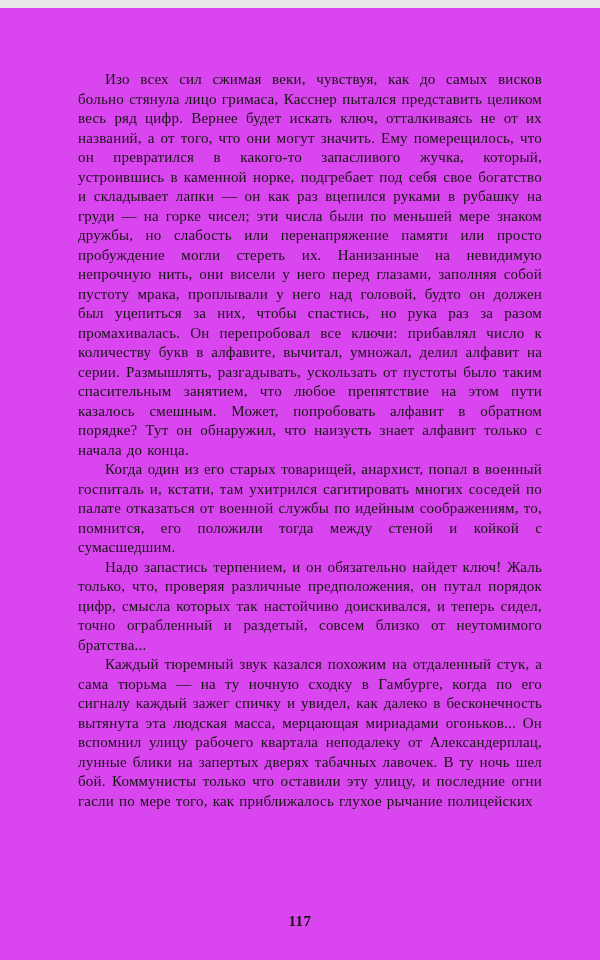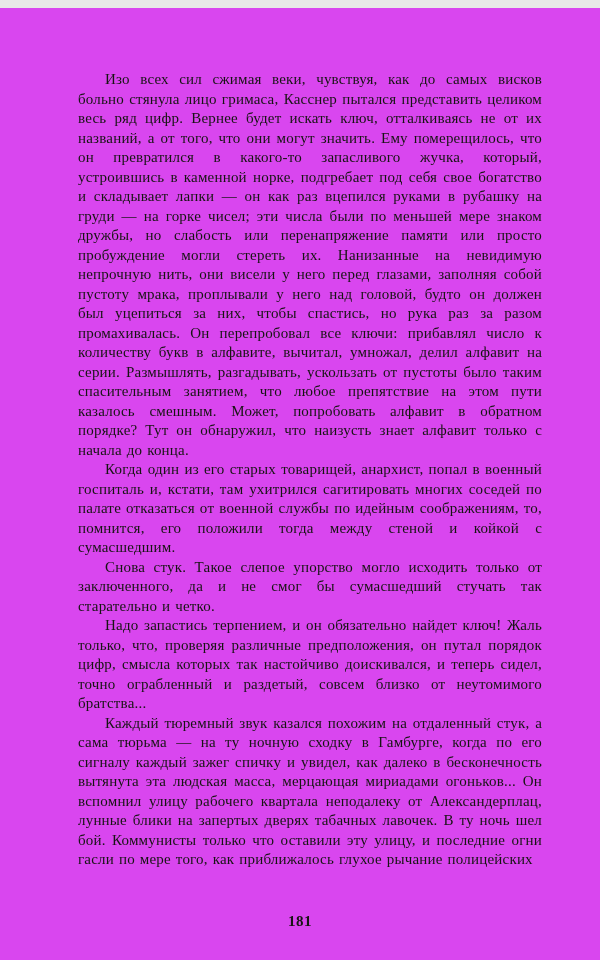--- a/index.html
+++ b/index.html
@@ -44,18 +44,17 @@
     letter-spacing: 0.5px;
   }
 </style>
 </head>
 <body>
 
 <div class="page">
   <div class="text-block">
     <p>Изо всех сил сжимая веки, чувствуя, как до самых висков больно стянула лицо гримаса, Касснер пытался представить целиком весь ряд цифр. Вернее будет искать ключ, отталкиваясь не от их названий, а от того, что они могут значить. Ему померещилось, что он превратился в какого-то запасливого жучка, который, устроившись в каменной норке, подгребает под себя свое богатство и складывает лапки — он как раз вцепился руками в рубашку на груди — на горке чисел; эти числа были по меньшей мере знаком дружбы, но слабость или перенапряжение памяти или просто пробуждение могли стереть их. Нанизанные на невидимую непрочную нить, они висели у него перед глазами, заполняя собой пустоту мрака, проплывали у него над головой, будто он должен был уцепиться за них, чтобы спастись, но рука раз за разом промахивалась. Он перепробовал все ключи: прибавлял число к количеству букв в алфавите, вычитал, умножал, делил алфавит на серии. Размышлять, разгадывать, ускользать от пустоты было таким спасительным занятием, что любое препятствие на этом пути казалось смешным. Может, попробовать алфавит в обратном порядке? Тут он обнаружил, что наизусть знает алфавит только с начала до конца.</p>
     <p>Когда один из его старых товарищей, анархист, попал в военный госпиталь и, кстати, там ухитрился сагитировать многих соседей по палате отказаться от военной службы по идейным соображениям, то, помнится, его положили тогда между стеной и койкой с сумасшедшим.</p>
-    <p>Снова стук. Такое слепое упорство могло исходить только от заключенного, да и не смог бы сумасшедший стучать так старательно и четко.</p>
     <p>Надо запастись терпением, и он обязательно найдет ключ! Жаль только, что, проверяя различные предположения, он путал порядок цифр, смысла которых так настойчиво доискивался, и теперь сидел, точно ограбленный и раздетый, совсем близко от неутомимого братства...</p>
     <p>Каждый тюремный звук казался похожим на отдаленный стук, а сама тюрьма — на ту ночную сходку в Гамбурге, когда по его сигналу каждый зажег спичку и увидел, как далеко в бесконечность вытянута эта людская масса, мерцающая мириадами огоньков... Он вспомнил улицу рабочего квартала неподалеку от Александерплац, лунные блики на запертых дверях табачных лавочек. В ту ночь шел бой. Коммунисты только что оставили эту улицу, и последние огни гасли по мере того, как приближалось глухое рычание полицейских</p>
   </div>
-  <div class="page-number">181</div>
+  <div class="page-number">117</div>
 </div>
 
 </body></html>

